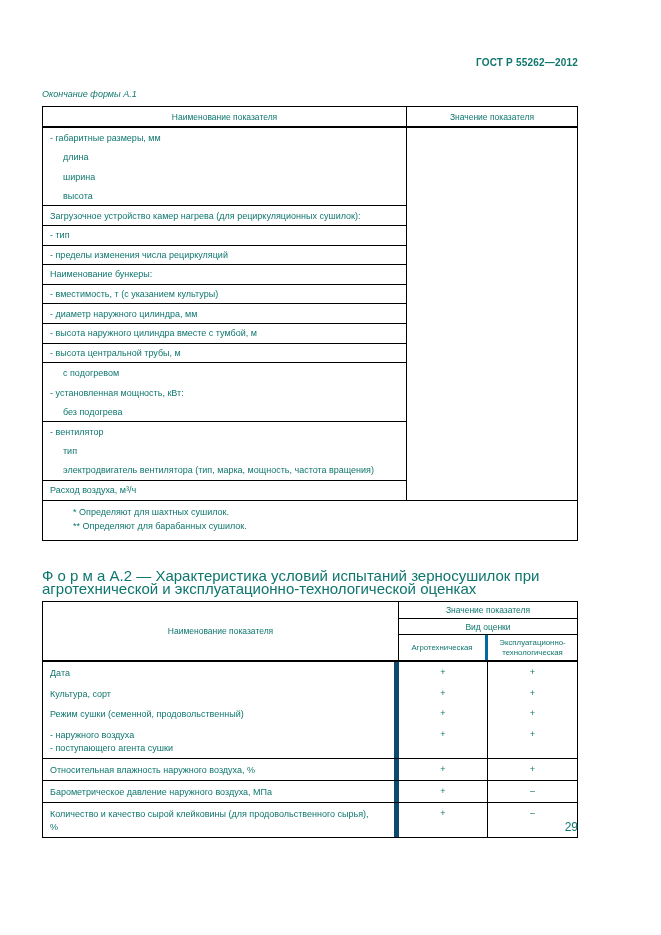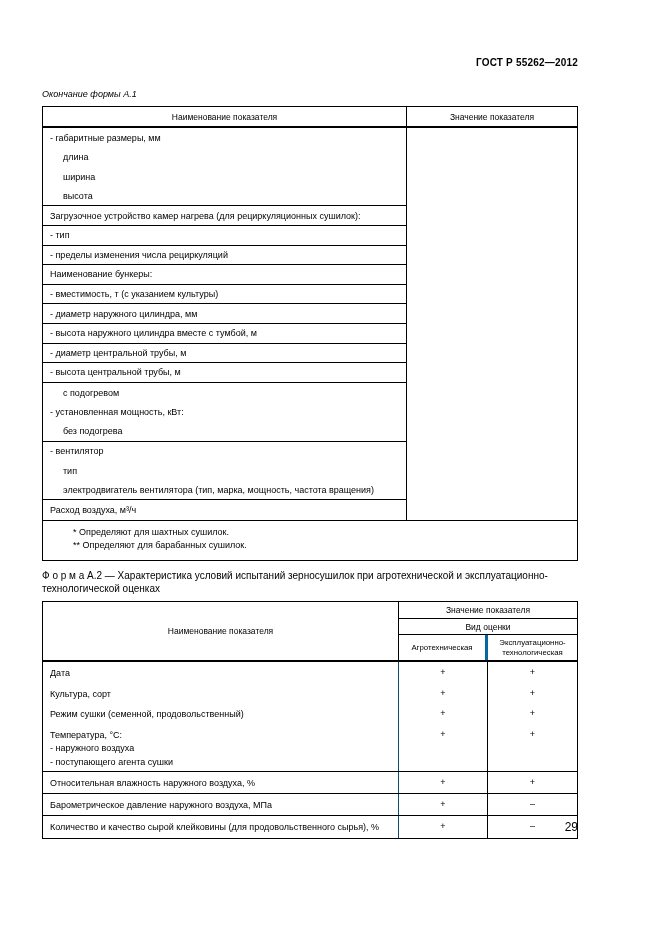--- a/index.html
+++ b/index.html
@@ -2,21 +2,21 @@
 <html><head>
 <meta charset="utf-8">
 <style>
   * { box-sizing: border-box; margin: 0; padding: 0; }
   html, body { background: #ffffff; }
   .page {
     position: relative;
     width: 661px;
     height: 935px;
     background: #ffffff;
-    color: #000000;
+    color: #0f766e;
     font-family: "Liberation Sans", "DejaVu Sans", sans-serif;
     overflow: hidden;
   }
   .doc-code {
     position: absolute;
     top: 57px;
     right: 83px;
     font-size: 10px;
     font-weight: bold;
     letter-spacing: 0.2px;
@@ -63,21 +63,21 @@
     padding: 5px 4px 7px 30px;
     font-size: 9px;
     line-height: 13.5px;
   }
   
   .a2-caption {
     position: absolute;
     top: 570px;
     left: 42px;
     width: 536px;
-    font-size: 10px;
+    font-size: 15px;
     line-height: 12.5px;
   }
   
   .table2 {
     position: absolute;
     top: 601px;
     left: 42px;
     width: 536px;
     border: 1px solid #000;
   }
@@ -102,21 +102,21 @@
     align-items: center;
     justify-content: center;
     text-align: center;
     padding: 3px 4px;
   }
   .t2-h-col.first { border-right: 3px solid #0369a1; }
   .t2-row { display: flex; font-size: 9px; }
   .t2-row.bb { border-bottom: 1px solid #000; }
   .t2-label {
     width: 356px;
-    border-right: 1px solid #0c4a6e;
+    border-right: 5px solid #0c4a6e;
     padding: 5px 16px 2px 7px;
     line-height: 13.5px;
   }
   .t2-val {
     width: 89px;
     border-right: 1px solid #000;
     text-align: center;
     padding-top: 5px;
     font-size: 9px;
   }
@@ -150,21 +150,20 @@
         <div class="t1-row ind">длина</div>
         <div class="t1-row ind">ширина</div>
         <div class="t1-row ind bb">высота</div>
         <div class="t1-row bb">Загрузочное устройство камер нагрева (для рециркуляционных сушилок):</div>
         <div class="t1-row bb">- тип</div>
         <div class="t1-row bb">- пределы изменения числа рециркуляций</div>
         <div class="t1-row bb">Наименование бункеры:</div>
         <div class="t1-row bb">- вместимость, т (с указанием культуры)</div>
         <div class="t1-row bb">- диаметр наружного цилиндра, мм</div>
         <div class="t1-row bb">- высота наружного цилиндра вместе с тумбой, м</div>
-        <div class="t1-row bb">- диаметр центральной трубы, м</div>
         <div class="t1-row bb">- высота центральной трубы, м</div>
         <div class="t1-row ind">с подогревом</div>
         <div class="t1-row">- установленная мощность, кВт:</div>
         <div class="t1-row ind bb">без подогрева</div>
         <div class="t1-row">- вентилятор</div>
         <div class="t1-row ind">тип</div>
         <div class="t1-row ind bb">электродвигатель вентилятора (тип, марка, мощность, частота вращения)</div>
         <div class="t1-row">Расход воздуха, м³/ч</div>
       </div>
       <div class="t1-value-col"></div>
@@ -200,21 +199,20 @@
       <div class="t2-val">+</div>
       <div class="t2-val last">+</div>
     </div>
     <div class="t2-row h20">
       <div class="t2-label">Режим сушки (семенной, продовольственный)</div>
       <div class="t2-val">+</div>
       <div class="t2-val last">+</div>
     </div>
     <div class="t2-row bb">
       <div class="t2-label">
-        <div>Температура, °С:</div>
         <div>- наружного воздуха</div>
         <div>- поступающего агента сушки</div>
       </div>
       <div class="t2-val">+</div>
       <div class="t2-val last">+</div>
     </div>
     <div class="t2-row bb h22">
       <div class="t2-label">Относительная влажность наружного воздуха, %</div>
       <div class="t2-val">+</div>
       <div class="t2-val last">+</div>

